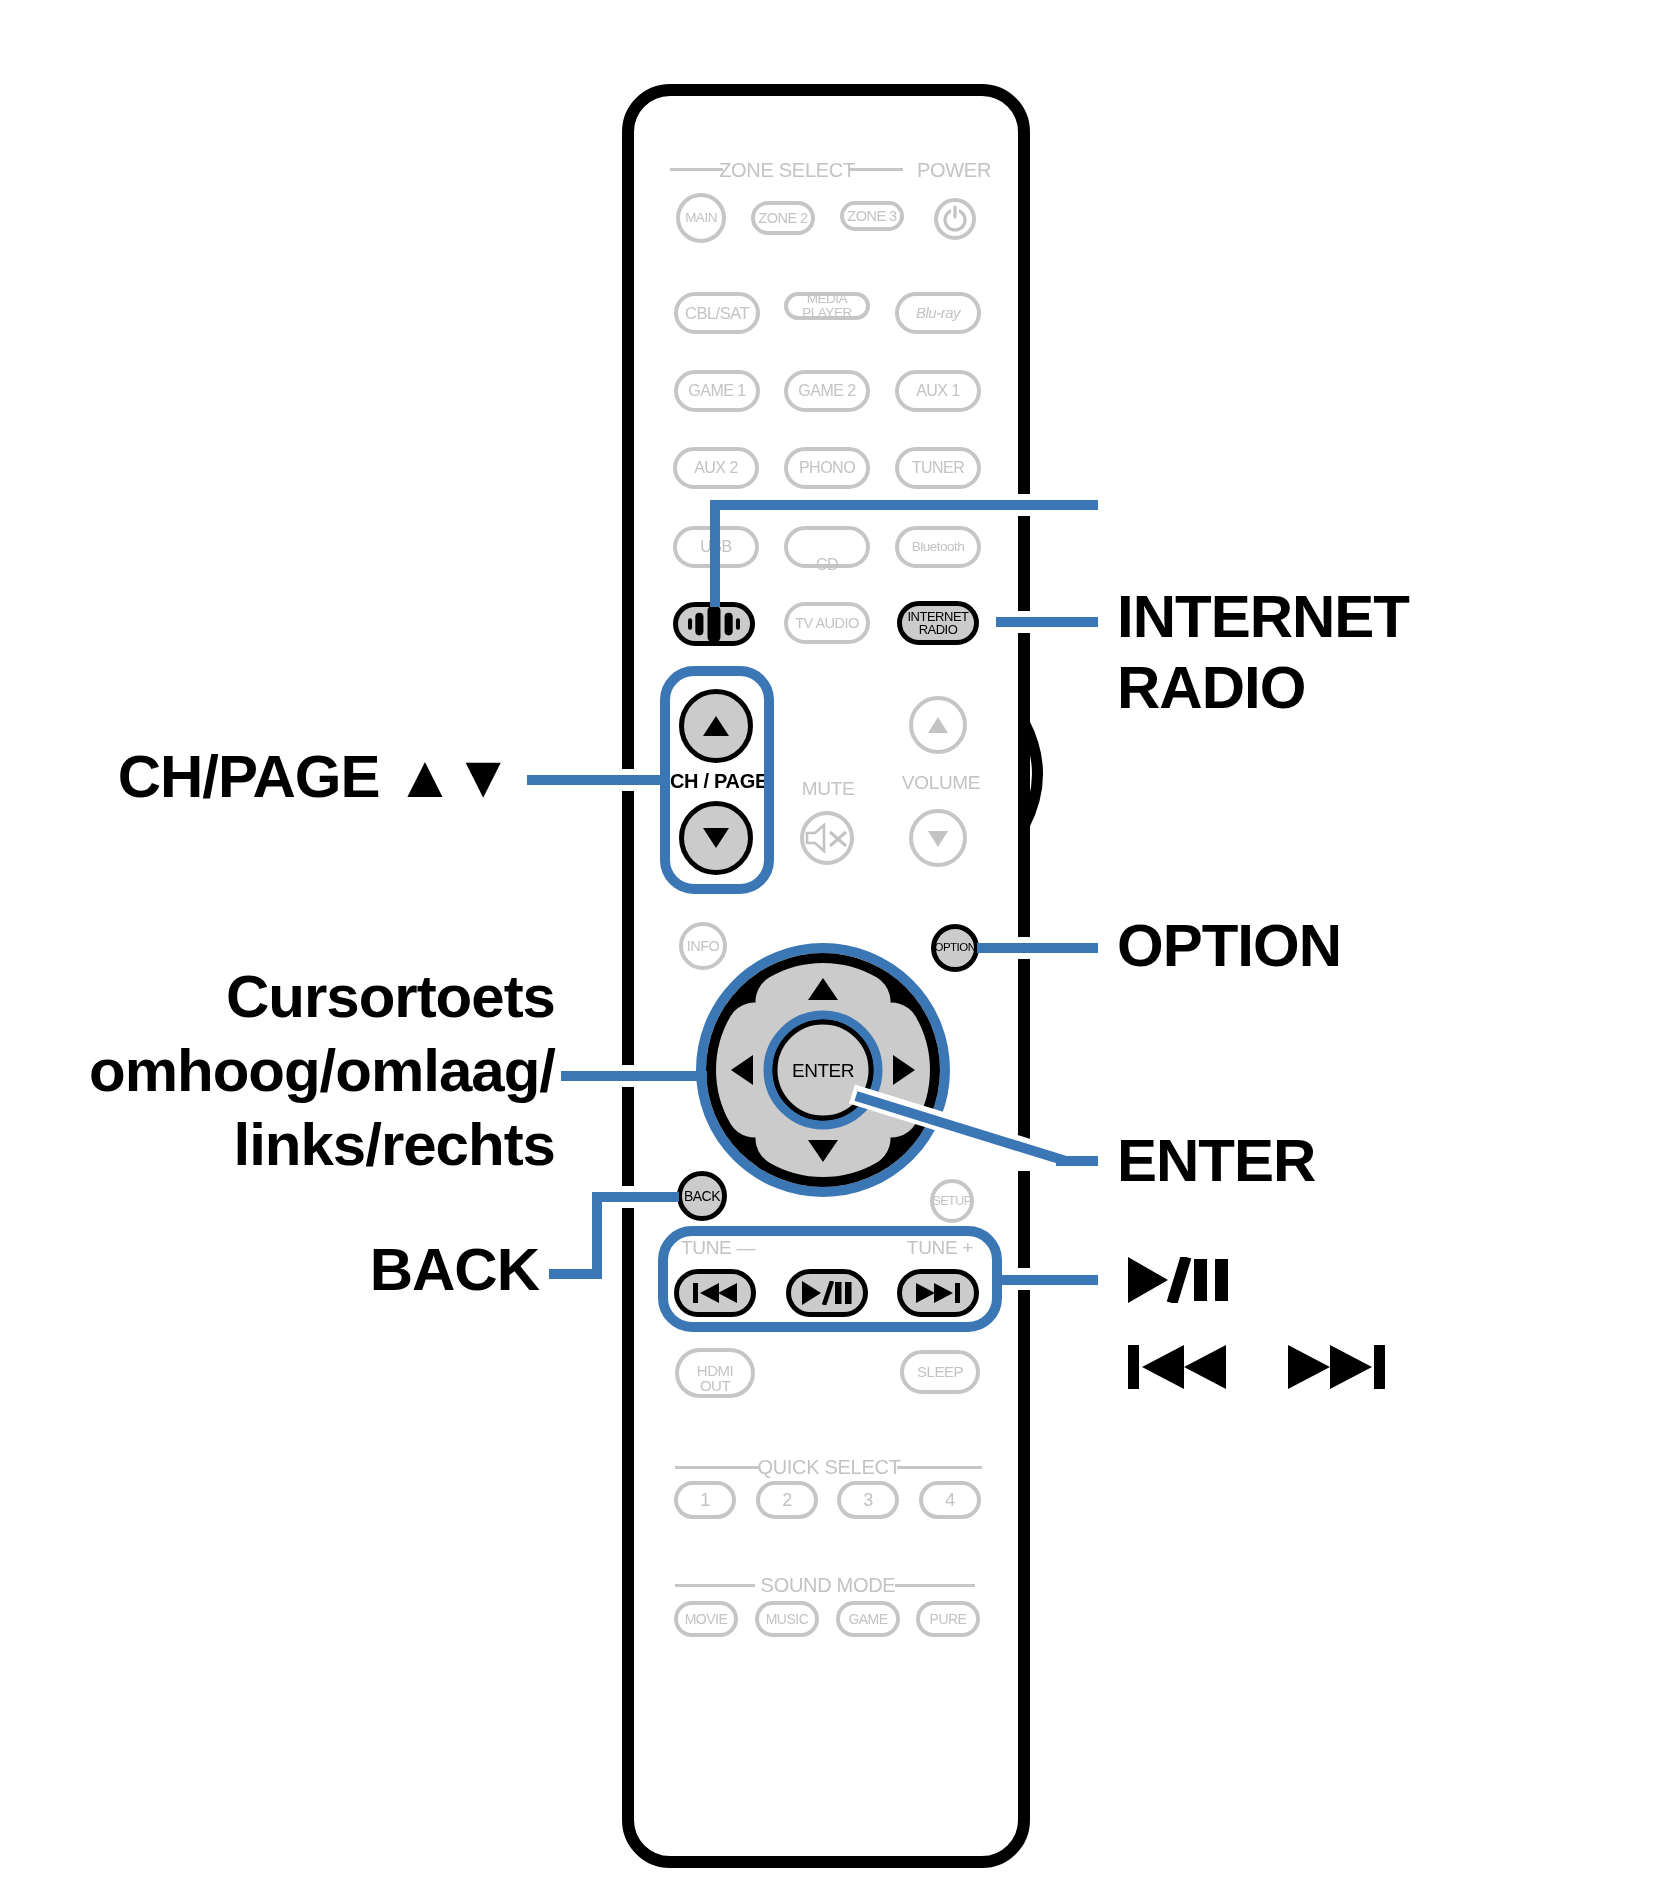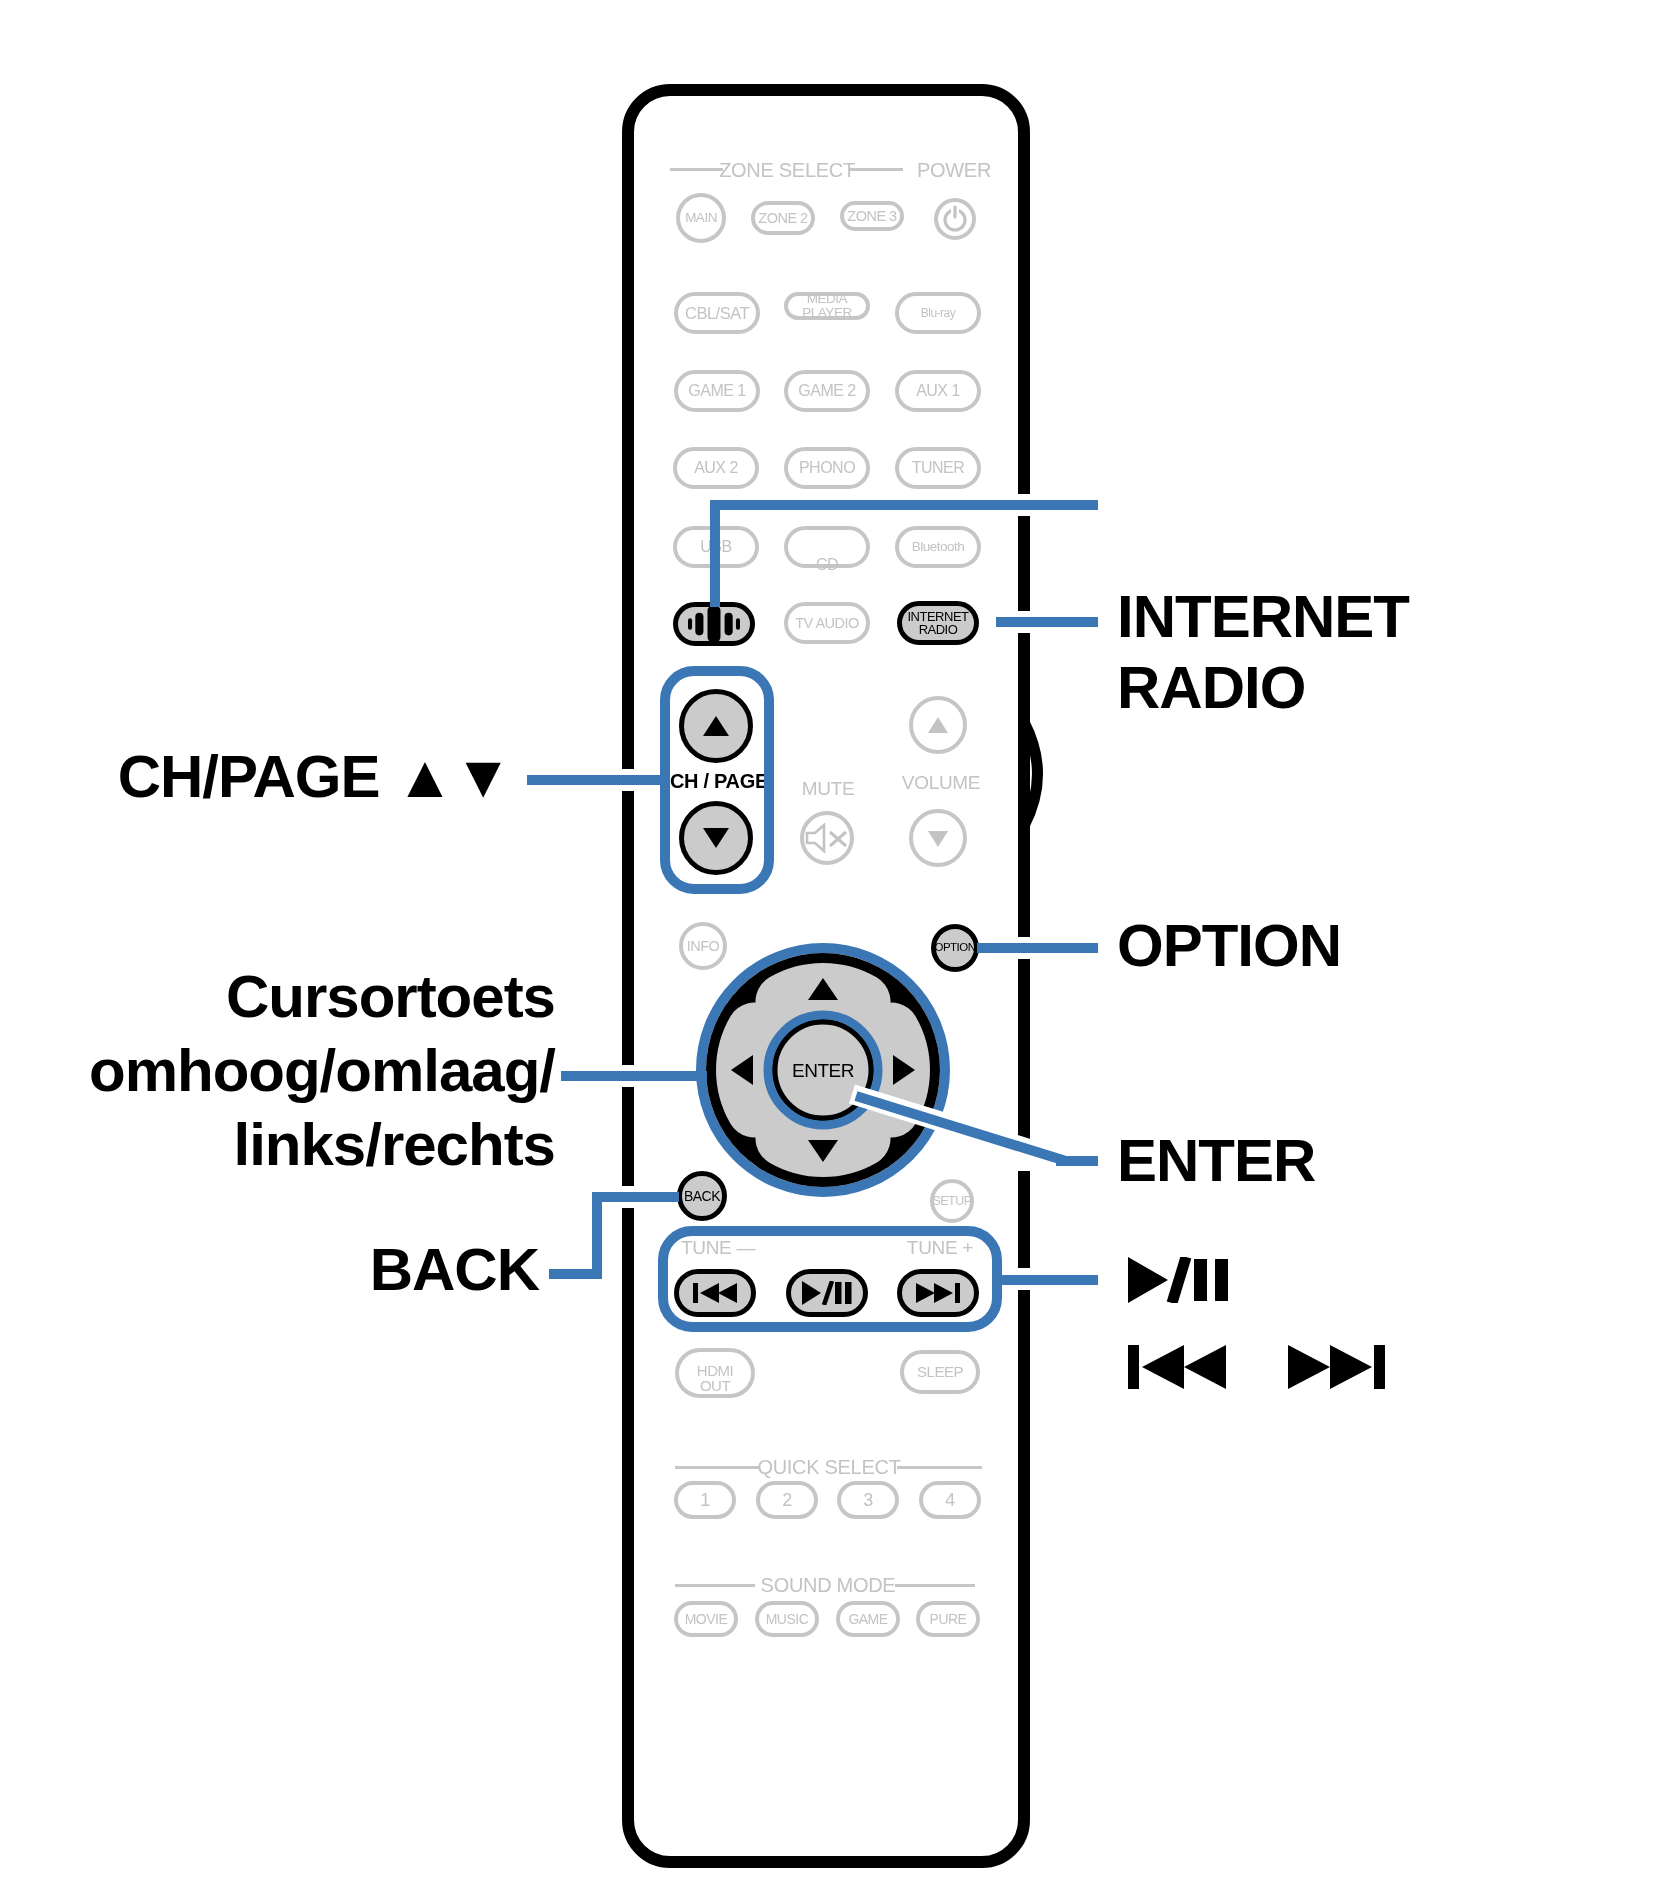--- a/index.html
+++ b/index.html
@@ -80,21 +80,21 @@
         </span>
       </div>
       <div class="btn pill ghost" style="left: 674px; top: 292px; width: 86px; height: 42px;">
         <span class="t" style="font-size: 16.5px;">CBL/SAT</span>
       </div>
       <div class="btn pill ghost" style="left: 784px; top: 292px; width: 86px; height: 28px;">
         <span class="t" style="font-size: 13.5px;">MEDIA
 PLAYER</span>
       </div>
       <div class="btn pill ghost" style="left: 895px; top: 292px; width: 86px; height: 42px;">
-        <span class="t" style="font-size: 12px;">Blu-ray</span>
+        <span class="t" style="font-size: 15px; font-style: italic;">Blu-ray</span>
       </div>
       <div class="btn pill ghost" style="left: 674px; top: 370px; width: 86px; height: 42px;">
         <span class="t" style="font-size: 16px;">GAME 1</span>
       </div>
       <div class="btn pill ghost" style="left: 784px; top: 370px; width: 86px; height: 42px;">
         <span class="t" style="font-size: 16px;">GAME 2</span>
       </div>
       <div class="btn pill ghost" style="left: 895px; top: 370px; width: 86px; height: 42px;">
         <span class="t" style="font-size: 16px;">AUX 1</span>
       </div>

